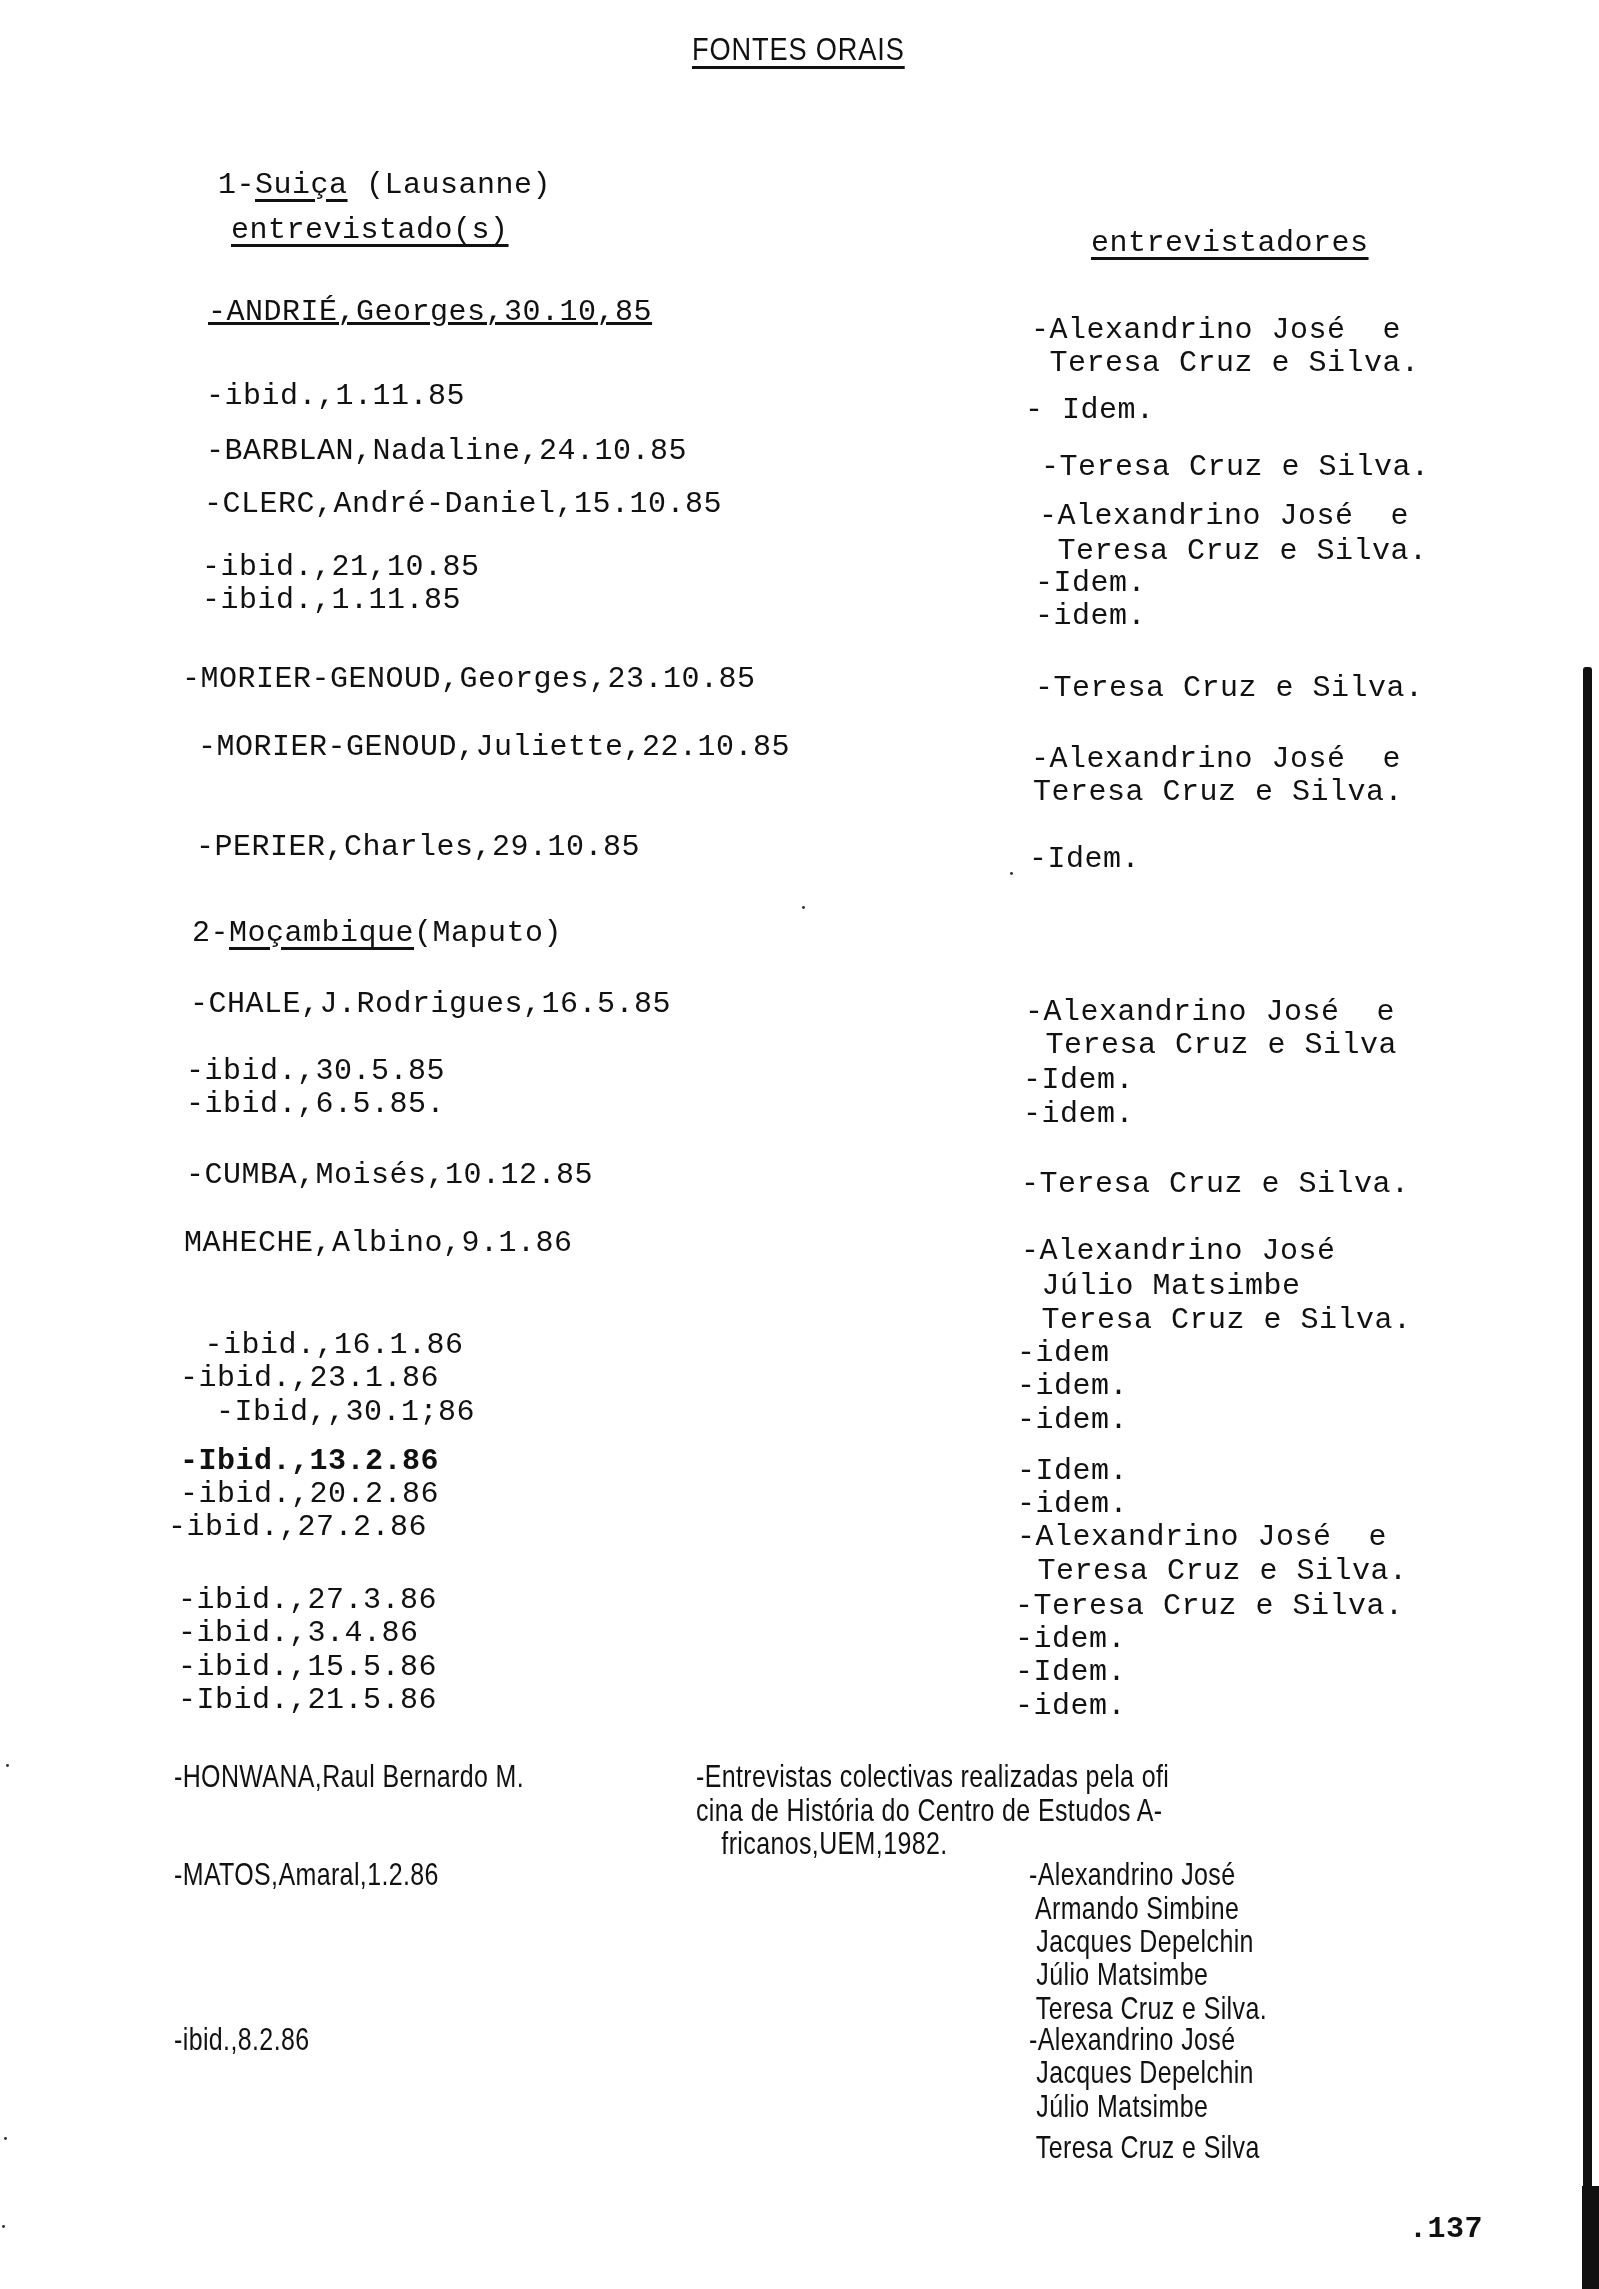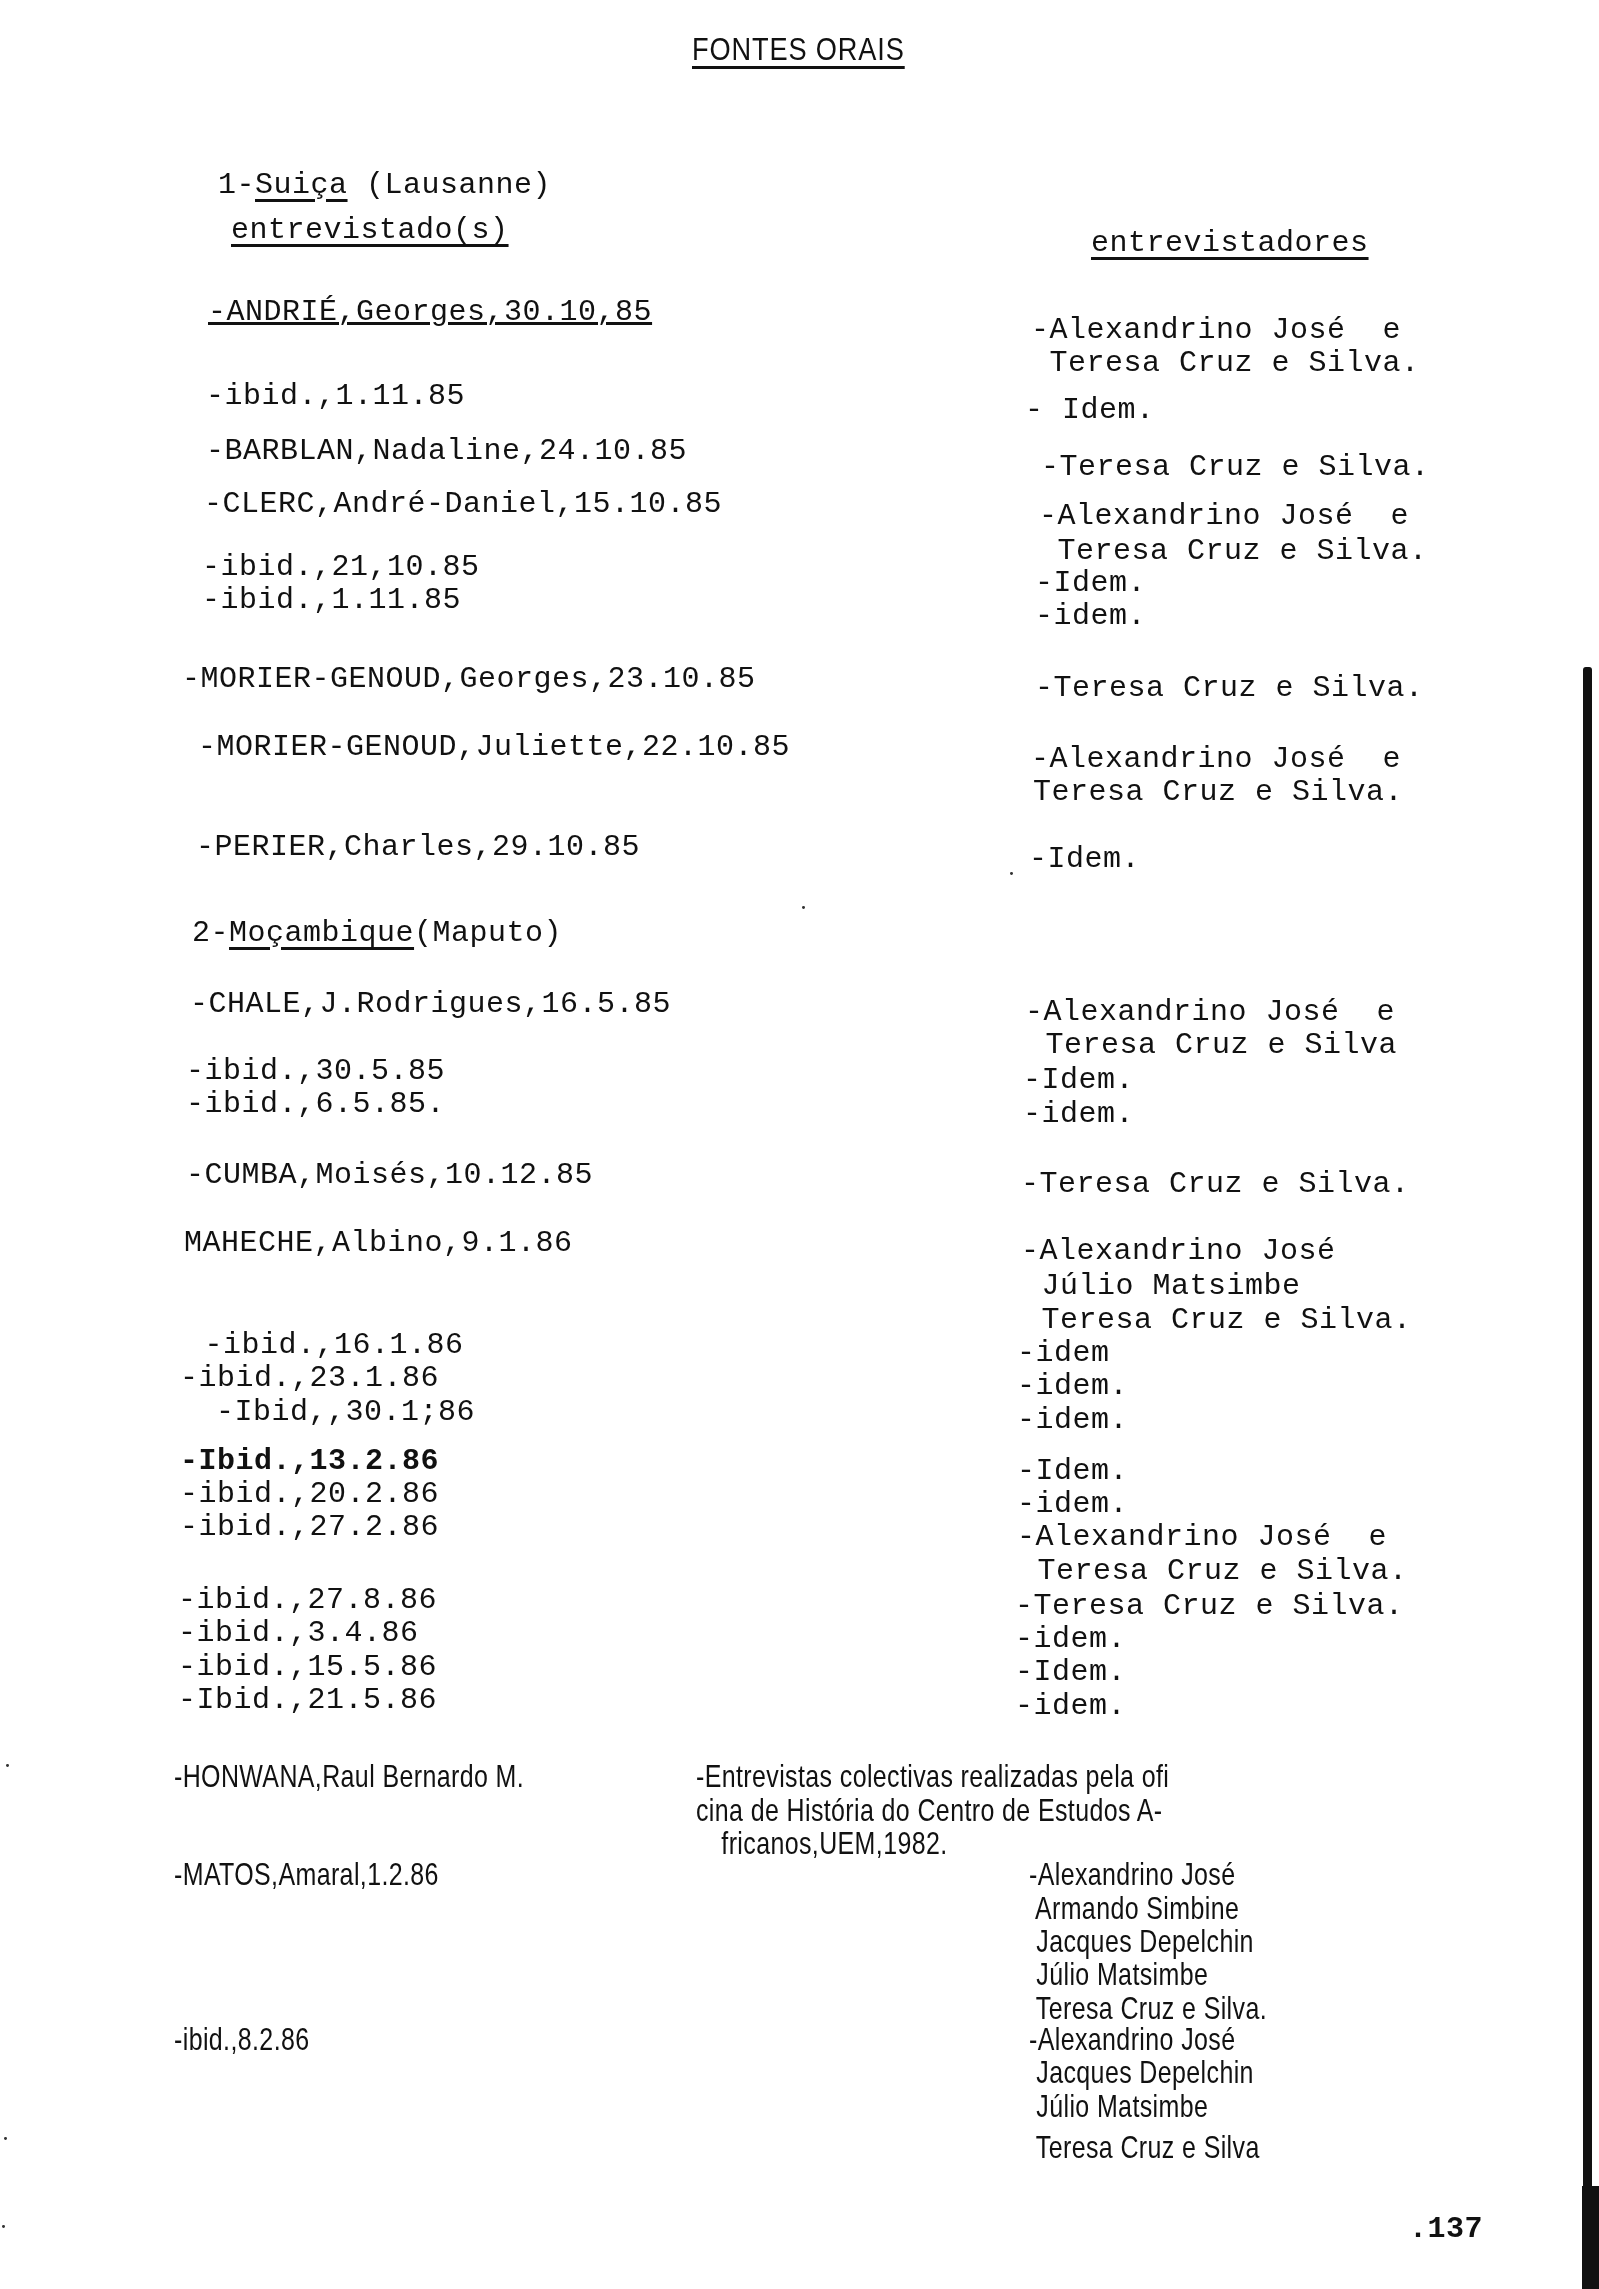--- a/index.html
+++ b/index.html
@@ -82,25 +82,25 @@
 
 <div class="t" style="left:172px; top:1396px;margin-left:44px;">-Ibid,,30.1;86</div>
 <div class="t" style="left:1017px; top:1404px;">-idem.</div>
 
 <div class="t" style="left:180px; top:1445px; font-weight:bold;">-Ibid.,13.2.86</div>
 <div class="t" style="left:1017px; top:1455px;">-Idem.</div>
 
 <div class="t" style="left:180px; top:1478px;">-ibid.,20.2.86</div>
 <div class="t" style="left:1017px; top:1488px;">-idem.</div>
 
-<div class="t" style="left:180px; top:1511px;">-ibid.,27.2.86</div>
+<div class="t" style="left:168px; top:1511px;">-ibid.,27.2.86</div>
 <div class="t" style="left:1017px; top:1521px;">-Alexandrino José  e</div>
 <div class="t" style="left:1019px; top:1555px;"> Teresa Cruz e Silva.</div>
 
-<div class="t" style="left:178px; top:1584px;">-ibid.,27.8.86</div>
+<div class="t" style="left:178px; top:1584px;">-ibid.,27.3.86</div>
 <div class="t" style="left:1015px; top:1590px;">-Teresa Cruz e Silva.</div>
 
 <div class="t" style="left:178px; top:1617px;">-ibid.,3.4.86</div>
 <div class="t" style="left:1015px; top:1623px;">-idem.</div>
 
 <div class="t" style="left:178px; top:1651px;">-ibid.,15.5.86</div>
 <div class="t" style="left:1015px; top:1656px;">-Idem.</div>
 
 <div class="t" style="left:178px; top:1684px;">-Ibid.,21.5.86</div>
 <div class="t" style="left:1015px; top:1690px;">-idem.</div>

